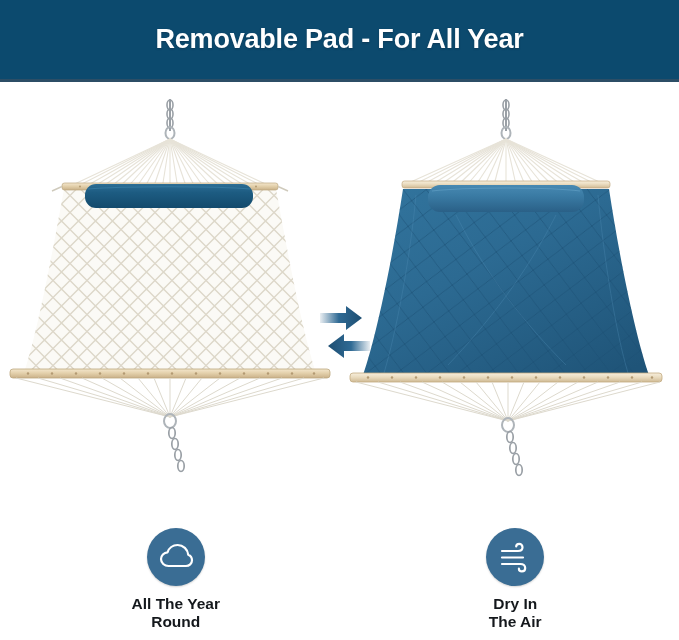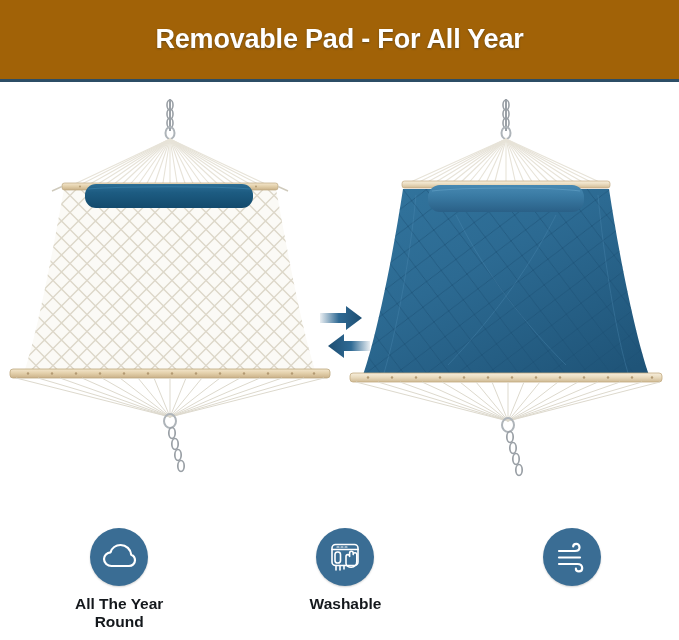--- a/index.html
+++ b/index.html
@@ -8,21 +8,21 @@
     background:#ffffff;
     font-family:"Liberation Sans", sans-serif;
     overflow:hidden;
     position:relative;
   }
   #page{position:relative;width:679px;height:640px;}
 
   
   .banner{
     position:absolute;left:0;top:0;width:679px;height:82px;
-    background:#a16207;
+    background:#0c4a6e;
     border-bottom:3px solid #2c4e66;
     box-sizing:border-box;
     display:flex;align-items:center;justify-content:center;
   }
   .banner-title{
     color:#ffffff;
     font-size:27px;
     font-weight:bold;
     letter-spacing:-0.2px;
     text-shadow:0 1px 2px rgba(20,40,60,.45);
@@ -373,55 +373,32 @@
           <path d="M10.5,27 C6.4,27 3,23.9 3,20.1 C3,16.6 5.9,13.6 9.6,13.3
                    C10.8,9.1 14.8,6 19.6,6 C25.2,6 29.8,10.3 30.2,15.7
                    C32.5,16.6 34,18.8 34,21.3 C34,24.5 31.3,27 28,27 Z" fill="none" stroke="#ffffff" stroke-width="2.2" stroke-linejoin="round" stroke-linecap="round"></path>
         </svg>
       </div>
       <div class="feature-label">All The Year
 Round</div>
     </div>
 
 
-    <div class="feature">
-      <div class="feature-icon">
-        <svg width="36" height="36" viewBox="0 0 36 36">
-          <g fill="none" stroke="#ffffff" stroke-width="1.6" stroke-linecap="round" stroke-linejoin="round">
-
-            <rect x="5" y="5.5" width="26" height="21" rx="3.5"></rect>
-            <path d="M5,10.5 L31,10.5"></path>
-
-            <path d="M10,8 L12,8 M14,8 L16,8 M18,8 L20,8" stroke-width="1.2"></path>
-
-            <path d="M9,26.5 L9,31 M13,26.5 L13,31 M17,26.5 L17,30"></path>
-
-            <rect x="8" y="13" width="5.5" height="11" rx="2.6"></rect>
-
-            <path d="M19,24.5 L19,17.5 C19,16.4 19.8,15.6 20.8,15.6
-                     C21.8,15.6 22.6,16.4 22.6,17.5 L22.6,14.2
-                     C22.6,13.1 23.4,12.3 24.4,12.3 C25.4,12.3 26.2,13.1 26.2,14.2
-                     L26.2,15.6 C26.2,14.5 27,13.7 28,13.7 C29,13.7 29.8,14.5 29.8,15.6
-                     L29.8,22.5 C29.8,25.7 27.6,28.2 24.3,28.2
-                     C21.2,28.2 19,26.6 19,24.5 Z"></path>
-          </g>
-        </svg>
-      </div>
-      <div class="feature-label">Washable</div>
-    </div>
 
     <div class="feature">
       <div class="feature-icon">
         <svg width="36" height="36" viewBox="0 0 36 36">
           <g fill="none" stroke="#ffffff" stroke-width="2.2" stroke-linecap="round">
             <path d="M5,12 L21,12 C23.8,12 25.5,10.3 25.5,8.2 C25.5,6.2 24,4.8 22.2,4.8
                      C20.5,4.8 19.2,6 19.2,7.5"></path>
             <path d="M5,18.5 L26,18.5"></path>
             <path d="M5,25 L23.5,25 C26.4,25 28.2,26.8 28.2,29 C28.2,31 26.7,32.4 24.9,32.4
                      C23.2,32.4 21.9,31.2 21.9,29.7"></path>
           </g>
         </svg>
       </div>
+      <div class="feature-label">Dry In
+The Air</div>
     </div>
 
   </div>
 
 </div>
 
 </body></html>

